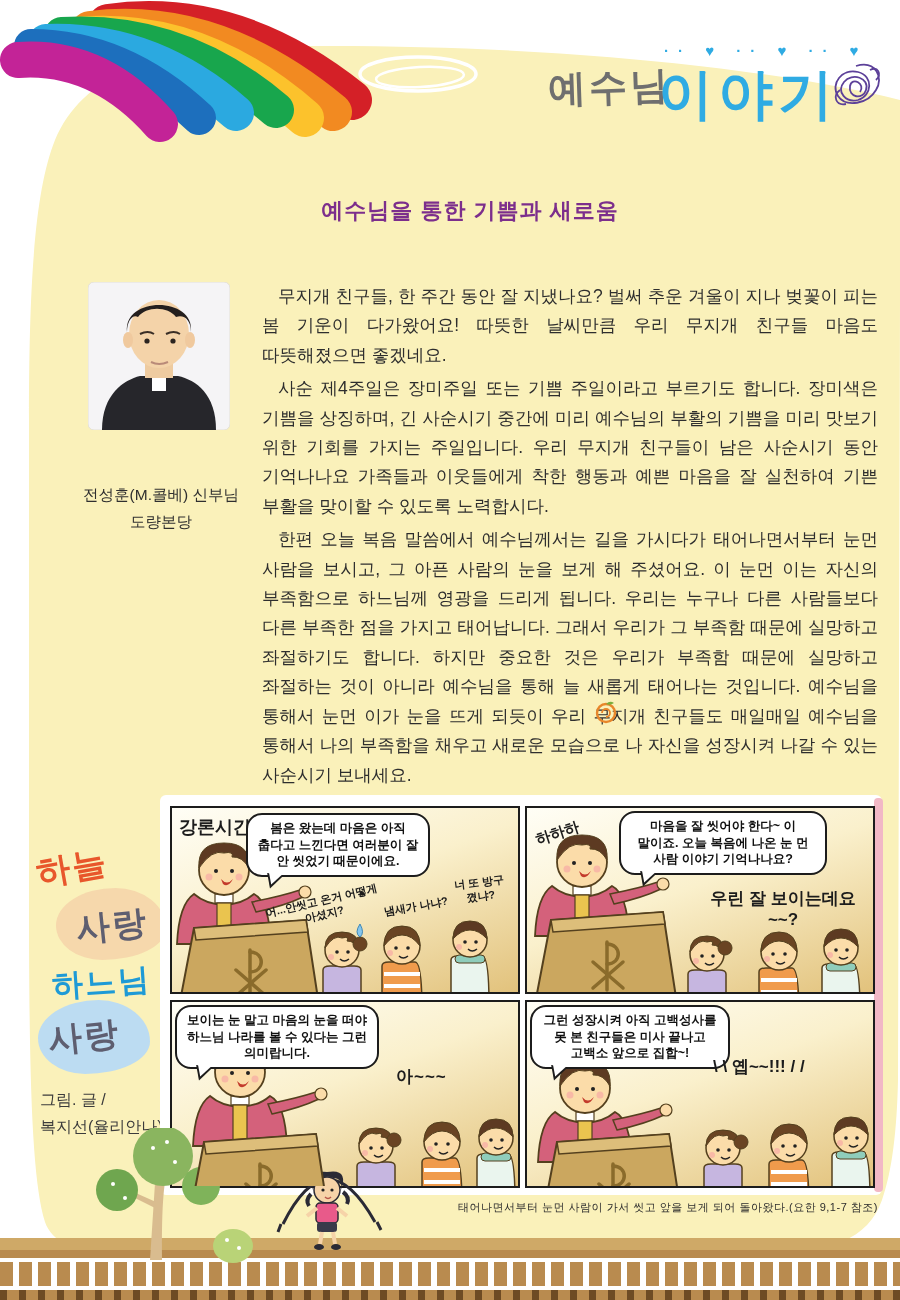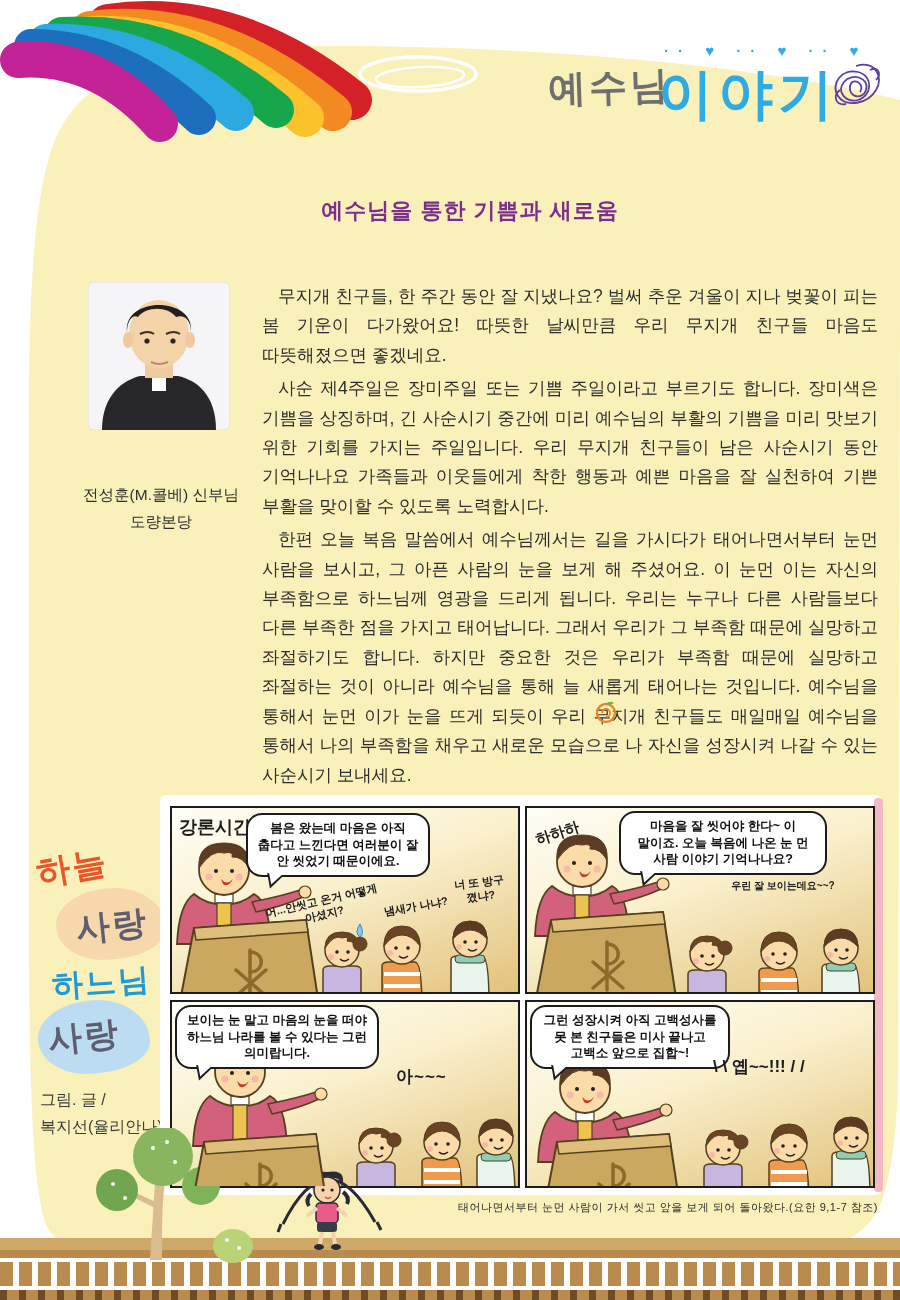--- a/index.html
+++ b/index.html
@@ -204,21 +204,21 @@
   <div class="panel" style="left:525px;top:806px;">
     <svg class="scene" width="346" height="184" viewBox="0 0 346 184">
       <use href="#priest" transform="translate(55,54)"></use>
       <use href="#lectern" transform="translate(8,104)"></use>
       <use href="#kid-girl" transform="translate(180,150)"></use>
       <use href="#kid-orange" transform="translate(252,148)"></use>
       <use href="#kid-mint" transform="translate(314,144)"></use>
     </svg>
     <div class="panel-label" style="left:8px;top:16px;font-size:15px;transform:rotate(-18deg);">하하하</div>
     <div class="bubble" style="left:56px;top:3px;width:190px;margin-left:36px;">마음을 잘 씻어야 한다~ 이 말이죠. 오늘 복음에 나온 눈 먼 사람 이야기 기억나나요?</div>
-    <div class="rx" style="left:176px;top:72px;width:160px;font-size:10px;">우린 잘 보이는데요~~?</div>
+    <div class="rx" style="left:176px;top:80px;width:160px;font-size:17px;">우린 잘 보이는데요~~?</div>
   </div>
 
   <div class="panel" style="left:170px;top:1000px;">
     <svg class="scene" width="346" height="184" viewBox="0 0 346 184">
       <use href="#priest" transform="translate(68,70)"></use>
       <use href="#lectern" transform="translate(16,132)"></use>
       <use href="#kid-girl" transform="translate(204,148)"></use>
       <use href="#kid-orange" transform="translate(270,144)"></use>
       <use href="#kid-mint" transform="translate(324,140)"></use>
     </svg>

